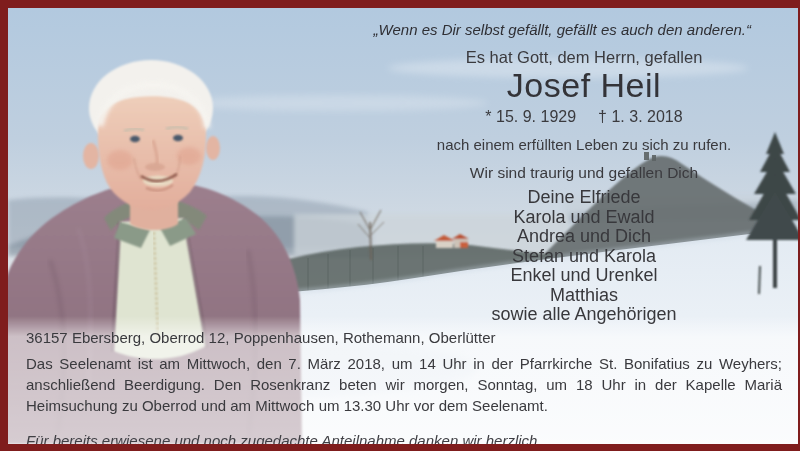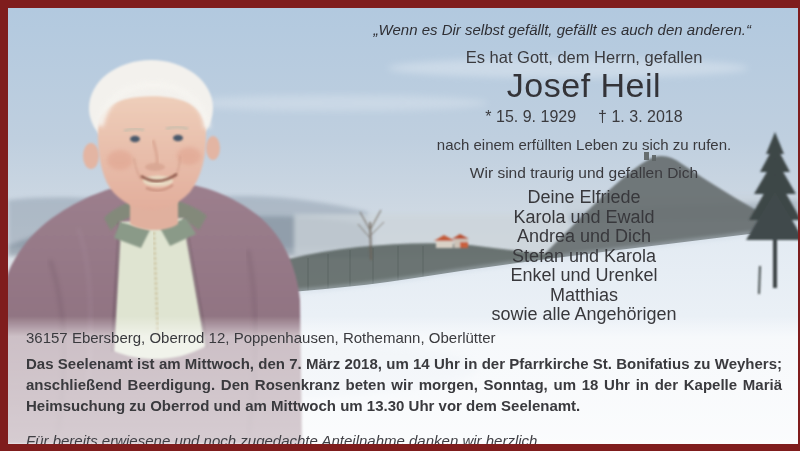--- a/index.html
+++ b/index.html
@@ -25,21 +25,21 @@
   .centercol{position:absolute;left:356px;width:440px;text-align:center;}
   .intro{top:40px;font-size:16.5px;}
   .deceased{top:58px;font-size:34px;letter-spacing:.5px;color:#333338;}
   .dates{top:100px;font-size:16px;}
   .dates .gap{display:inline-block;width:22px;}
   .closing{top:128px;font-size:15px;}
   .mourning{top:156px;font-size:15.5px;}
   .mourners{top:180px;font-size:18px;line-height:19.5px;color:#38383c;}
   .bottomtxt{position:absolute;left:18px;width:756px;white-space:normal;}
   .address{top:321px;font-size:15px;}
-  .service{top:345px;font-size:15px;line-height:21px;text-align:justify;font-weight:bold;}
+  .service{top:345px;font-size:15px;line-height:21px;text-align:justify;}
   .thanks{top:424px;font-size:15px;font-style:italic;color:#3f3f44;}
 </style>
 </head>
 <body>
 
 <div class="frame">
   <div class="canvas">
 
     <svg class="scene" viewBox="0 0 790 436" aria-hidden="true">
       <defs>

